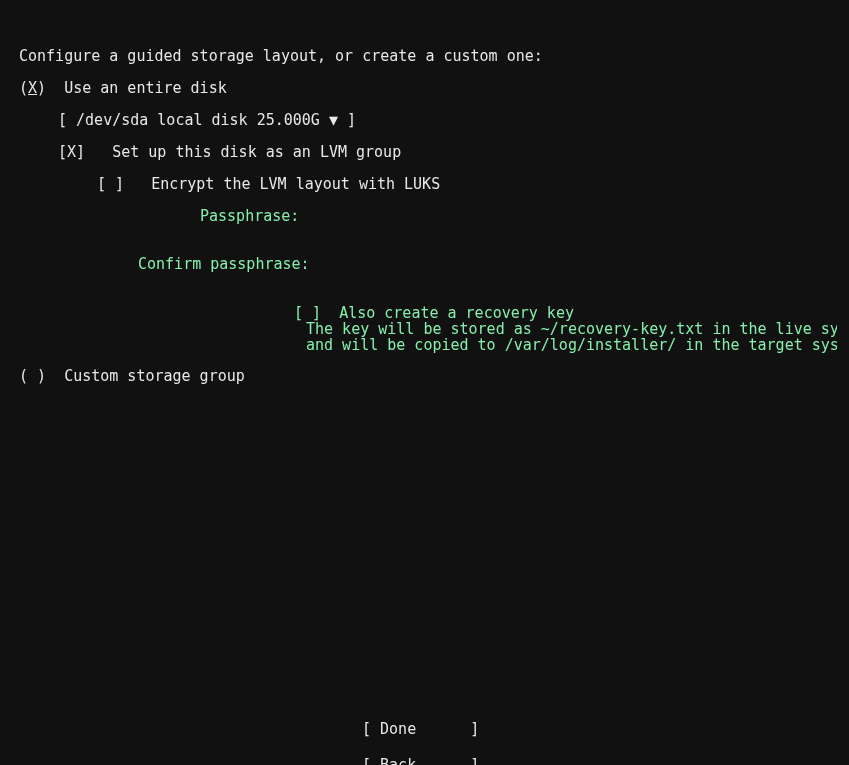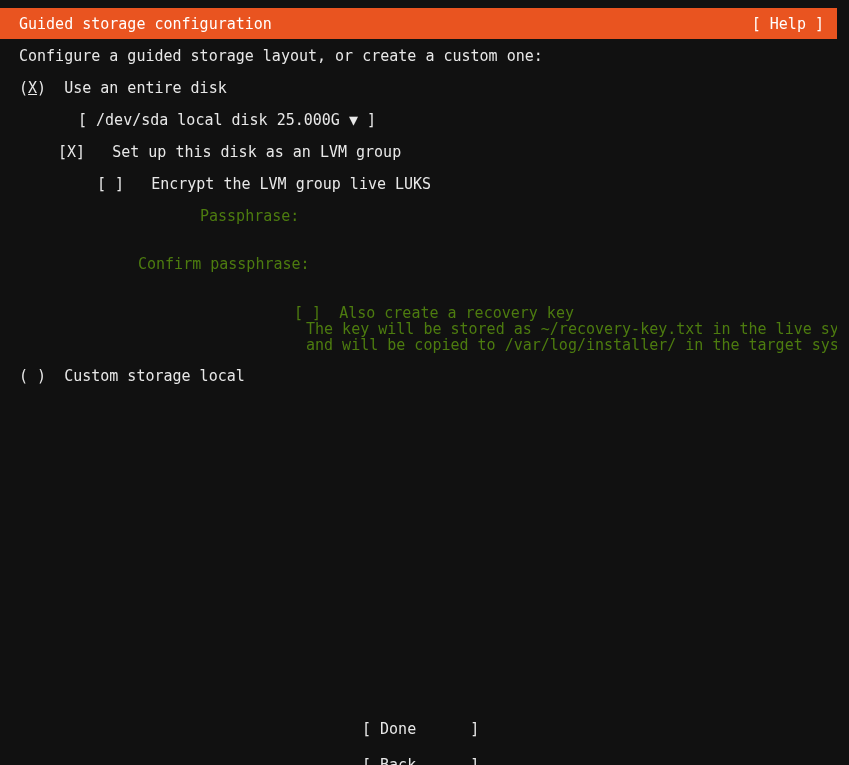--- a/index.html
+++ b/index.html
@@ -58,66 +58,62 @@
     cursor: pointer;
   }
 
   
   .row {
     position: absolute;
     white-space: pre;
     color: #e8e8e8;
   }
   .dim {
-    color: #4d7c0f;
+    color: #86efac;
   }
   .focus {
     text-decoration: underline;
   }
   .clickable { cursor: pointer; }
 
   
   .btn {
     position: absolute;
     white-space: pre;
     color: #e8e8e8;
     cursor: pointer;
   }
 </style>
 </head>
 <body>
 
 <div id="screen">
 
-  <div id="header">
-    <div class="title">Guided storage configuration</div>
-    <div class="help">[ Help ]</div>
-  </div>
 
   <div class="row" style="left:19px; top:48px;">Configure a guided storage layout, or create a custom one:</div>
 
   <div class="row clickable" style="left:19px; top:80px;"><span>(</span><span class="focus">X</span><span>)</span><span>  </span><span>Use an entire disk</span></div>
 
-  <div class="row clickable" style="left:58px; top:112px;margin-left:20px;"><span>[</span><span> </span><span>/dev/sda local disk 25.000G</span><span> </span><span>▼</span><span> </span><span>]</span></div>
+  <div class="row clickable" style="left:58px; top:112px;"><span>[</span><span> </span><span>/dev/sda local disk 25.000G</span><span> </span><span>▼</span><span> </span><span>]</span></div>
 
   <div class="row clickable" style="left:58px; top:144px;"><span>[X]</span><span>   </span><span>Set up this disk as an LVM group</span></div>
 
-  <div class="row clickable" style="left:97px; top:176px;"><span>[ ]</span><span>   </span><span>Encrypt the LVM group live LUKS</span></div>
+  <div class="row clickable" style="left:97px; top:176px;"><span>[ ]</span><span>   </span><span>Encrypt the LVM layout with LUKS</span></div>
 
   <div class="row dim" style="left:200px; top:208px;">Passphrase:</div>
 
   <div class="row dim" style="left:138px; top:256px;text-align:center;">Confirm passphrase:</div>
 
   <div class="row dim" style="left:267px; top:305px;margin-left:27px;"><span>[ ]</span><span>  </span><span>Also create a recovery key</span></div>
 
   <div class="row dim" style="left:306px; top:321px;">The key will be stored as ~/recovery-key.txt in the live system</div>
 
   <div class="row dim" style="left:306px; top:337px;">and will be copied to /var/log/installer/ in the target system.</div>
 
-  <div class="row clickable" style="left:19px; top:368px;"><span>( )</span><span>  </span><span>Custom storage local</span></div>
+  <div class="row clickable" style="left:19px; top:368px;"><span>( )</span><span>  </span><span>Custom storage group</span></div>
 
   <div class="btn" style="left:362px; top:721px;text-align:center;">[ Done      ]</div>
 
   <div class="btn" style="left:362px; top:737px;margin-top:20px;">[ Back      ]</div>
 
 </div>
 
 <div id="right-gutter"></div>
 
 </body></html>

